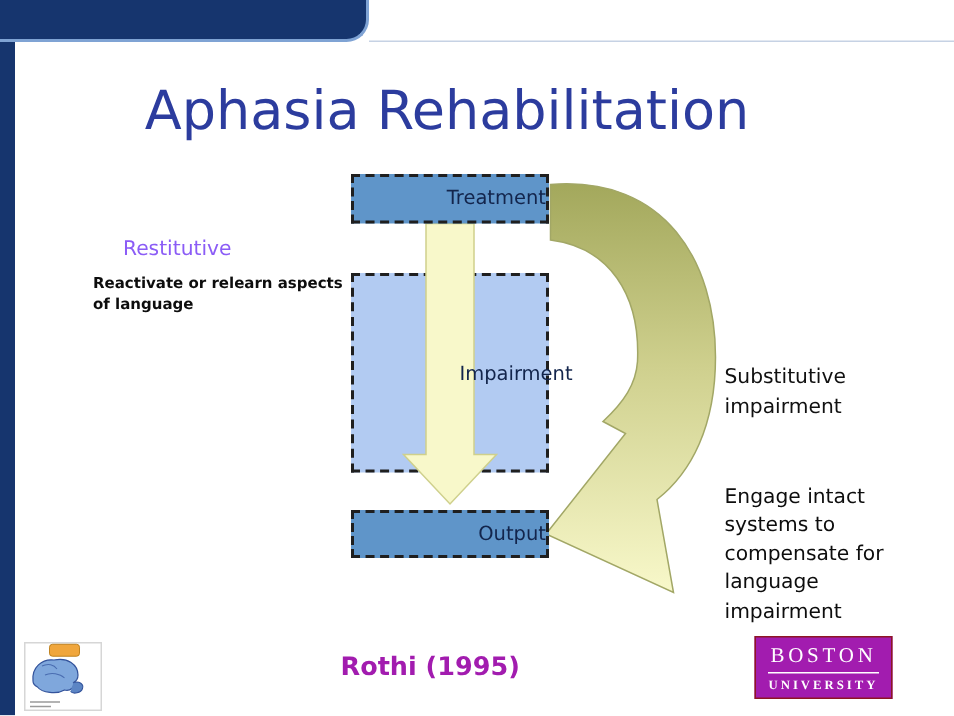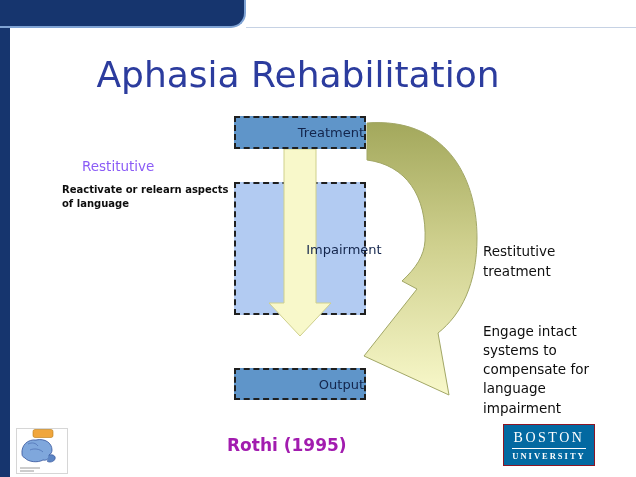--- a/index.html
+++ b/index.html
@@ -47,21 +47,21 @@
   .dash-box {
     position: absolute;
     border: 2px dashed #1f1f1f;
     display: flex; align-items: center; justify-content: flex-end;
     font-size: 13px; color: #13254c;
   }
   .box-steel { background: #5F95C9; }
   .box-light { background: #B2CBF2; }
   .treatment  { left: 234px; top: 116px; width: 132px; height: 33px; }
   .impairment { left: 234px; top: 182px; width: 132px; height: 133px; }
-  .output     { left: 234px; top: 340px; width: 132px; height: 32px; margin-top: 28px; }
+  .output     { left: 234px; top: 340px; width: 132px; height: 32px; }
   .impairment-label {
     position: absolute; left: 234px; top: 242px; width: 132px;
     text-align: center; font-size: 13px; color: #13254c; margin-left: 44px;
   }
 
   .arrows {
     position: absolute; left: 0; top: 0;
     width: 636px; height: 477px;
     pointer-events: none;
   }
@@ -87,21 +87,21 @@
   }
 
   
   .citation {
     position: absolute; left: 227px; top: 435px; width: 140px;
     font-size: 17px; font-weight: bold; color: #a21caf;
   }
   .bu-logo {
     position: absolute; left: 503px; top: 424px;
     width: 92px; height: 42px;
-    background: #0369a1;
+    background: #a21caf;
     border: 1px solid #8d1624;
     color: #ffffff;
     text-align: center;
     font-family: "Liberation Serif", serif;
     padding-top: 6px;
   }
   .bu-line1 { font-size: 14px; letter-spacing: 2.5px; line-height: 1; }
   .bu-divider { width: 74px; height: 1px; background: #ffffff; margin: 3px auto 3px; }
   .bu-line2 { font-size: 8.5px; letter-spacing: 2px; line-height: 1; font-weight: bold; }
 
@@ -148,21 +148,21 @@
     <span>Treatment</span>
   </div>
   <div class="impairment-label">Impairment</div>
   <div class="dash-box box-steel output">
     <span>Output</span>
   </div>
 
   <div class="restitutive-label">Restitutive</div>
   <div class="restitutive-desc">Reactivate or relearn aspects of language</div>
 
-  <div class="substitutive-label">Restitutive treatment</div>
+  <div class="substitutive-label">Substitutive impairment</div>
   <div class="substitutive-desc">Engage intact systems to compensate for language impairment</div>
 
   <div class="citation">Rothi (1995)</div>
 
   <div class="brain-thumb">
     <svg viewBox="0 0 52 46" width="52" height="46">
       <rect x="0.5" y="0.5" width="51" height="45" fill="#ffffff" stroke="#d6d6d6"></rect>
       <rect x="17" y="1.5" width="20" height="8" rx="2" fill="#F0A63C" stroke="#b97a14" stroke-width="0.6"></rect>
       <path d="M6 26 C5 17 12 11 20 12 C29 10 36 15 36 22 C36 24 35 26 33 27 C34 30 31 33 27 32 C22 35 12 34 9 30 C7 29 6 28 6 26 Z" fill="#7FA7DC" stroke="#33539B" stroke-width="0.8"></path>
       <path d="M33 27 C37 26 40 28 39 31 C38 34 33 35 31 33" fill="#5C85C4" stroke="#33539B" stroke-width="0.7"></path>

